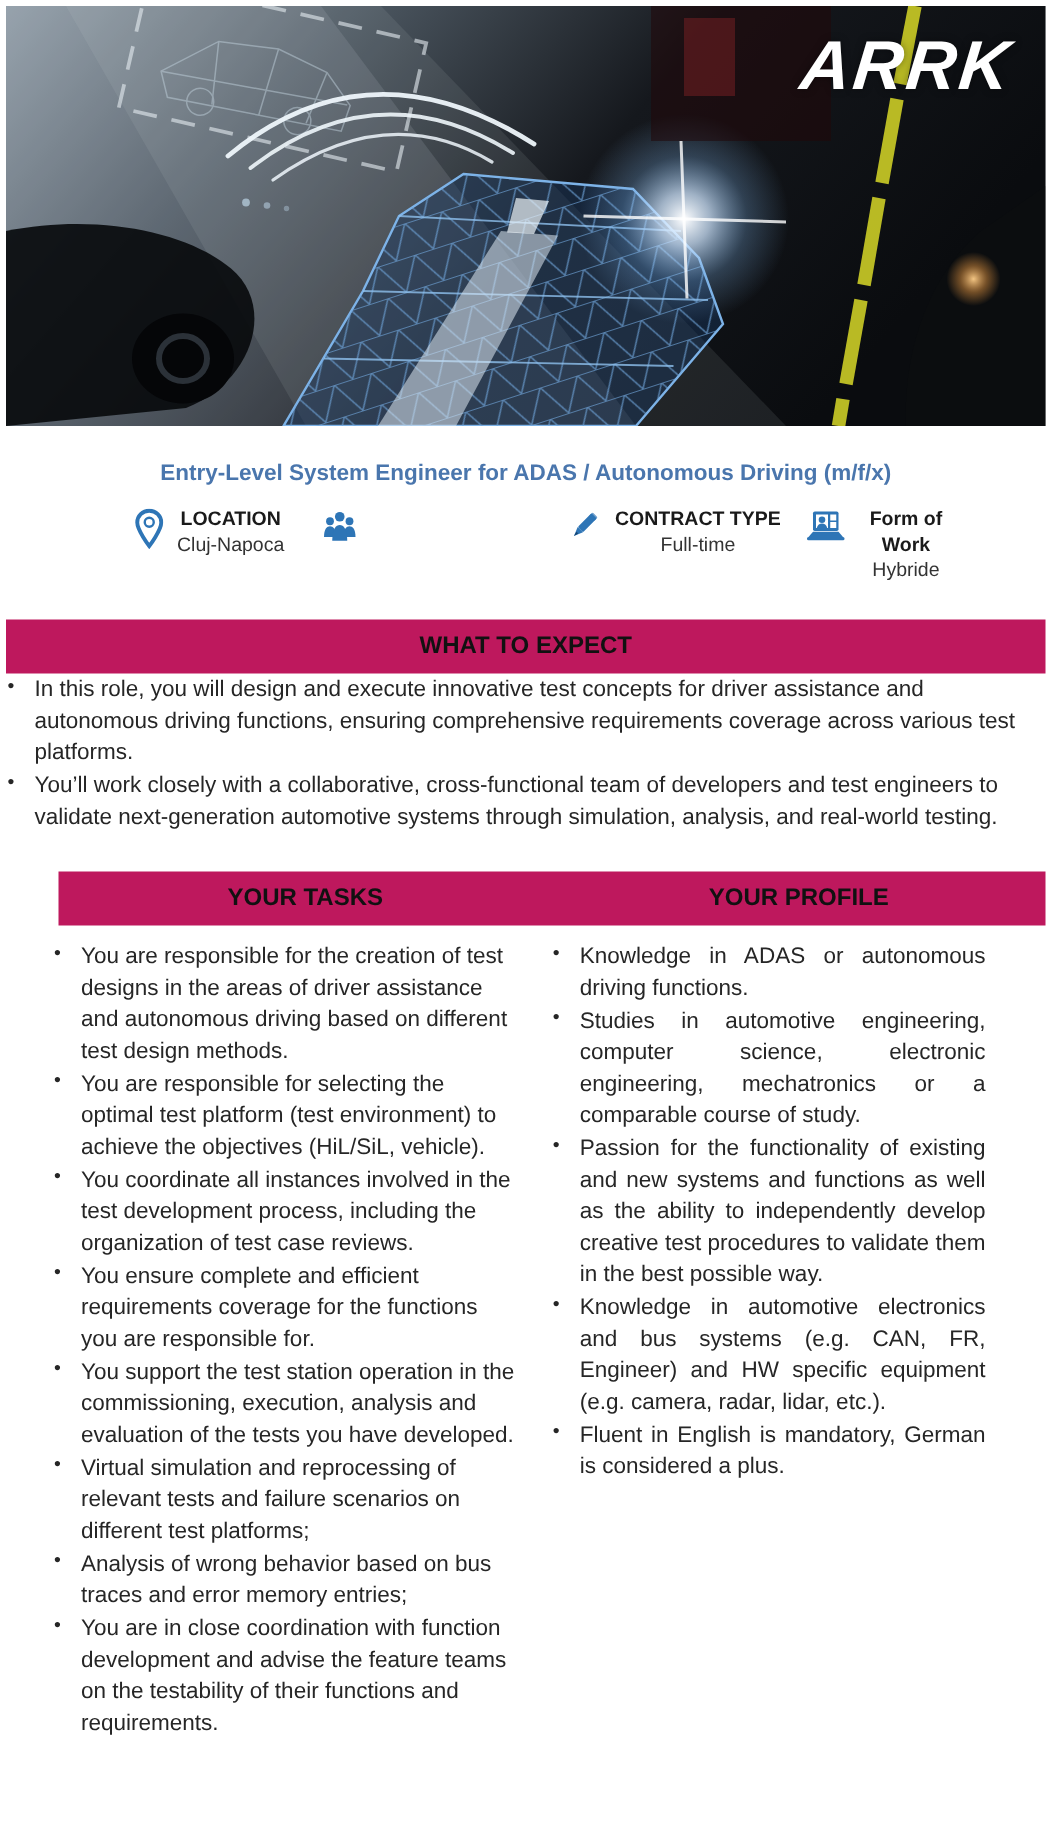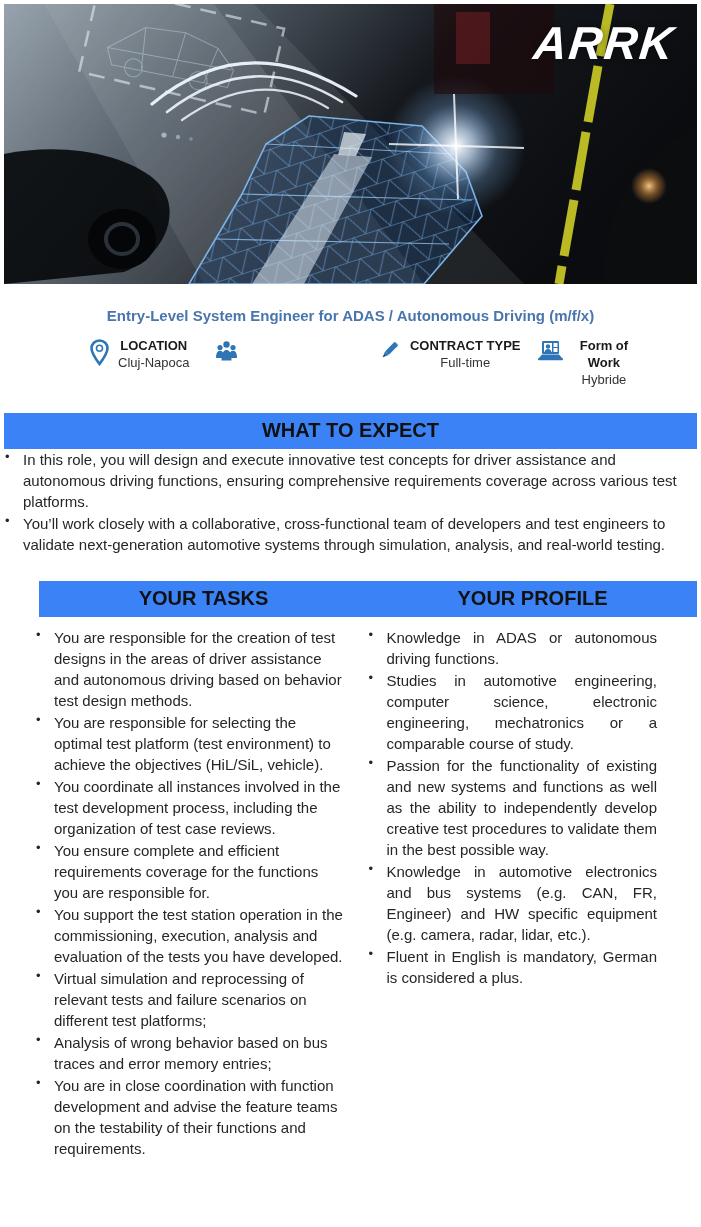--- a/index.html
+++ b/index.html
@@ -43,23 +43,23 @@
   .info-value { color:#333; }
   .ii-1 { width:128px; }
   .ii-2 { width:168px; }
   .ii-3 { width:165px; }
   .ii-4 { width:130px; }
   .ii-2 .info-text { max-width:118px; }
   .ii-4 .info-text { max-width:62px; }
 
   
   .section-bar {
-    background:#3b82f6; height:36px;
+    background:#be185d; height:36px;
     display:flex; align-items:center; justify-content:center;
-    font-weight:bold; font-size:20px; color:#111111;
+    font-weight:bold; font-size:16px; color:#111111;
   }
   .bar-expect { margin-top:24px; }
   .bar-duo { margin-top:26px;margin-left:35px; }
   .bar-duo .half { width:50%; text-align:center; }
 
   
   ul.bullets { list-style:none; margin:0; padding:0; }
   ul.bullets li {
     position:relative; padding-left:19px;
     font-size:15px; line-height:1.4; color:#262626;
@@ -247,21 +247,21 @@
     </ul>
 
   <div class="section-bar bar-duo">
     <span class="half">YOUR TASKS</span>
     <span class="half">YOUR PROFILE</span>
   </div>
 
   <div class="cols">
     <div class="col col-left">
       <ul class="bullets">
-          <li>You are responsible for the creation of test designs in the areas of driver assistance and autonomous driving based on behavior test design methods.</li>
+          <li>You are responsible for the creation of test designs in the areas of driver assistance and autonomous driving based on different test design methods.</li>
           <li>You are responsible for selecting the optimal test platform (test environment) to achieve the objectives (HiL/SiL, vehicle).</li>
           <li>You coordinate all instances involved in the test development process, including the organization of test case reviews.</li>
           <li>You ensure complete and efficient requirements coverage for the functions you are responsible for.</li>
           <li>You support the test station operation in the commissioning, execution, analysis and evaluation of the tests you have developed.</li>
           <li>Virtual simulation and reprocessing of relevant tests and failure scenarios on different test platforms;</li>
           <li>Analysis of wrong behavior based on bus traces and error memory entries;</li>
           <li>You are in close coordination with function development and advise the feature teams on the testability of their functions and requirements.</li>
         </ul>
     </div>
     <div class="col col-right">

